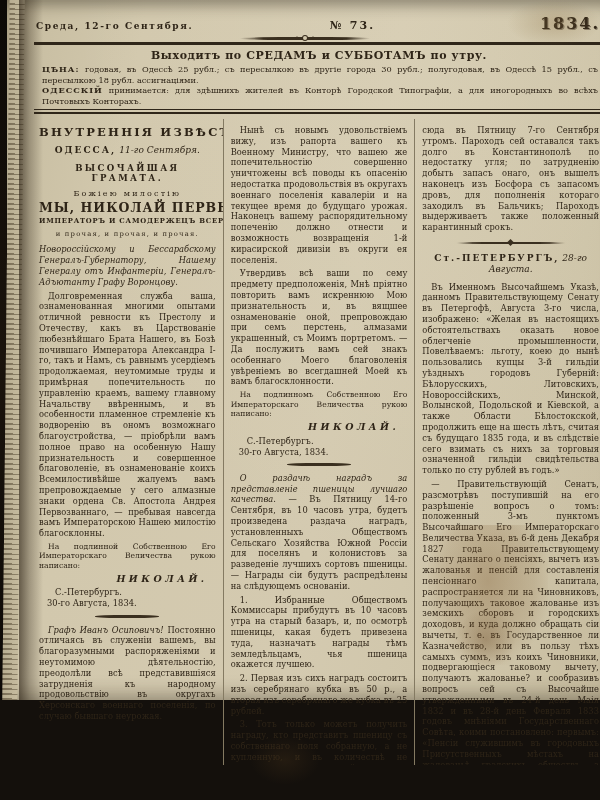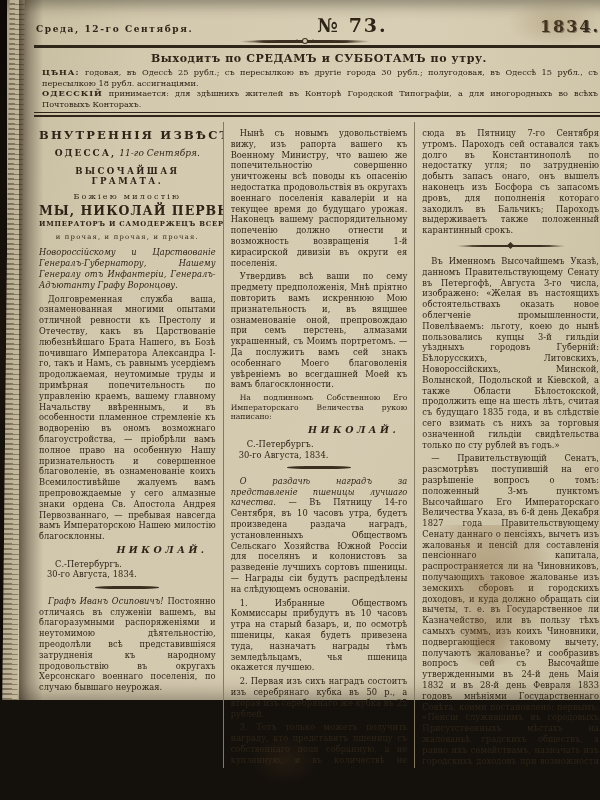--- a/index.html
+++ b/index.html
@@ -18,21 +18,21 @@
   .stain{position:absolute;pointer-events:none;}
   .stain-1{left:428px;top:525px;width:120px;height:140px;background:radial-gradient(ellipse at 50% 40%, rgba(118,80,36,.34), rgba(118,80,36,.14) 55%, transparent 75%);}
   .stain-2{left:455px;top:610px;width:62px;height:58px;background:radial-gradient(circle, rgba(96,62,26,.30), transparent 70%);}
   .stain-3{left:508px;top:0px;width:92px;height:46px;background:radial-gradient(ellipse, rgba(140,112,68,.30), transparent 72%);}
   .stain-4{left:250px;top:735px;width:70px;height:50px;background:radial-gradient(ellipse, rgba(110,78,38,.18), transparent 70%);}
 
   .content{position:absolute;left:32px;top:6px;right:10px;bottom:0;color:#2e2417;}
   
   .mast-row{display:flex;justify-content:space-between;align-items:baseline;padding:8px 6px 0 4px;}
   .mast-date{font-size:9px;font-weight:bold;letter-spacing:1.6px;}
-  .mast-no{font-size:19px;font-weight:bold;letter-spacing:2px;transform:translateX(-14px);}
+  .mast-no{font-size:11px;font-weight:bold;letter-spacing:2px;transform:translateX(-14px);}
   .mast-year{font-size:16px;font-weight:bold;letter-spacing:2px;text-shadow:1.2px 1.2px 0 rgba(46,36,23,.45);}
   .orn{position:relative;width:130px;height:8px;margin:1px auto 0 auto;transform:translateX(-14px);}
   .orn .taper{position:absolute;left:0;right:0;top:3px;height:2.5px;border-radius:50%;background:linear-gradient(90deg,transparent,#3a2f1f 18%,#3a2f1f 82%,transparent);}
   .orn .dots{position:absolute;left:50%;top:2px;width:4px;height:4px;margin-left:-2px;border-radius:50%;background:#d2c8ad;box-shadow:0 0 0 1px #3a2f1f,-8px 0 0 -.5px #3a2f1f,8px 0 0 -.5px #3a2f1f;}
   .paper-title{text-align:center;font-weight:bold;font-size:30px;letter-spacing:8px;margin:16px 0 10px 0;white-space:nowrap;}
   .rule-heavy{height:0;border-top:3.5px solid #2f2619;margin:0 2px;}
   .rule-double{height:2px;border-top:1px solid #2f2619;border-bottom:2.5px solid #2f2619;margin:0 2px;}
   .sched{text-align:center;font-size:11px;font-weight:bold;letter-spacing:.6px;margin-top:4px;}
   .priceblock{font-size:8.2px;line-height:10.5px;text-align:justify;margin:2px 8px 3px 10px;}
   .lead-caps{font-weight:bold;letter-spacing:1px;font-style:normal;}
@@ -96,22 +96,23 @@
       <div class="col">
         <div class="sec-title">ВНУТРЕННІЯ ИЗВѢСТІЯ.</div>
         <div class="col-dateline">
           <span class="caps">ОДЕССА,</span><span class="ital"> 11-го Сентября.</span>
         </div>
         <div class="h-gramata">ВЫСОЧАЙШАЯ ГРАМАТА.</div>
         <div class="h-grace">Божіею милостію</div>
         <div class="h-we">МЫ, НИКОЛАЙ ПЕРВЫЙ,</div>
         <div class="h-emp">ИМПЕРАТОРЪ И САМОДЕРЖЕЦЪ ВСЕРОССІЙСКІЙ</div>
         <div class="h-etc">и прочая, и прочая, и прочая.</div>
-        <p class="ital">Новороссійскому и Царствованіе Генералъ-Губернатору, Нашему Генералу отъ Инфантеріи, Генералъ-Адъютанту Графу Воронцову.</p>
+        <p class="ital">Новороссійскому и Бессарабскому Генералъ-Губернатору, Нашему Генералу отъ Инфантеріи, Генералъ-Адъютанту Графу Воронцову.</p>
         <p class="ind">Долговременная служба ваша, ознаменованная многими опытами отличной ревности къ Престолу и Отечеству, какъ въ Царствованіе любезнѣйшаго Брата Нашего, въ Бозѣ почившаго Императора Александра I-го, такъ и Намъ, съ равнымъ усердіемъ продолжаемая, неутомимые труды и примѣрная попечительность по управленію краемъ, вашему главному Начальству ввѣреннымъ, и въ особенности пламенное стремленіе къ водворенію въ ономъ возможнаго благоустройства, — пріобрѣли вамъ полное право на особенную Нашу признательность и совершенное благоволеніе, въ ознаменованіе коихъ Всемилостивѣйше жалуемъ вамъ препровождаемые у сего алмазные знаки ордена Св. Апостола Андрея Первозваннаго, — пребывая навсегда вамъ Императорскою Нашею милостію благосклонны.</p>
+        <p class="sig-intro ind">На подлинной Собственною Его Императорскаго Величества рукою написано:</p>
         <p class="sig-name">НИКОЛАЙ.</p>
         <p class="place">С.-Петербургъ.</p>
         <p class="datep">30-го Августа, 1834.</p>
         <div class="mini-rule"></div>
         <p class="ind"><span class="ital">Графъ Иванъ Осиповичъ!</span><span> Постоянно отличаясь въ служеніи вашемъ, вы благоразумными распоряженіями и неутомимою дѣятельностію, преодолѣли всѣ представившіяся затрудненія къ народному продовольствію въ округахъ Херсонскаго военнаго поселенія, по случаю бывшаго неурожая.</span></p>
 
       </div>
 
       <div class="col col-mid">
         <p class="ind">Нынѣ съ новымъ удовольствіемъ вижу, изъ рапорта вашего къ Военному Министру, что вашею же попечительностію совершенно уничтожены всѣ поводы къ опасенію недостатка продовольствія въ округахъ военнаго поселенія кавалеріи и на текущее время до будущаго урожая. Наконецъ вашему распорядительному попеченію должно отнести и возможность возвращенія 1-й кирасирской дивизіи въ округи ея поселенія.</p>
@@ -127,20 +128,23 @@
         <p class="ind">3. Тотъ только можетъ получить награду, кто представитъ пшеницу съ собственнаго поля собранную, а не купленную, и въ количествѣ не меньшемъ шести четвертей.</p>
 
       </div>
 
       <div class="col">
         <p>сюда въ Пятницу 7-го Сентября утромъ. Пароходъ сей оставался такъ долго въ Константинополѣ по недостатку угля; по затрудненію добыть запасъ онаго, онъ вышелъ наконецъ изъ Босфора съ запасомъ дровъ, для пополненія котораго заходилъ въ Бальчикъ; Пароходъ выдерживаетъ также положенный карантинный срокъ.</p>
         <div class="orn2">
             <div class="taper"></div>
             <div class="dots"></div>
           </div>
+        <div class="col-dateline">
+          <span class="caps">Ст.-ПЕТЕРБУРГЪ,</span><span class="ital"> 28-го Августа.</span>
+        </div>
         <p class="ind">Въ Именномъ Высочайшемъ Указѣ, данномъ Правительствующему Сенату въ Петергофѣ, Августа 3-го числа, изображено: «Желая въ настоящихъ обстоятельствахъ оказать новое облегченіе промышленности, Повелѣваемъ: льготу, коею до нынѣ пользовались купцы 3-й гильдіи уѣздныхъ городовъ Губерній: Бѣлорусскихъ, Литовскихъ, Новороссійскихъ, Минской, Волынской, Подольской и Кіевской, а также Области Бѣлостокской, продолжить еще на шесть лѣтъ, считая съ будущаго 1835 года, и въ слѣдствіе сего взимать съ нихъ за торговыя означенной гильдіи свидѣтельства только по сту рублей въ годъ.»</p>
         <p class="ind">— Правительствующій Сенатъ, разсмотрѣвъ поступившій на его разрѣшеніе вопросъ о томъ: положенный 3-мъ пунктомъ Высочайшаго Его Императорскаго Величества Указа, въ 6-й день Декабря 1827 года Правительствующему Сенату даннаго о пенсіяхъ, вычетъ изъ жалованья и пенсій для составленія пенсіоннаго капитала, распространяется ли на Чиновниковъ, получающихъ таковое жалованье изъ земскихъ сборовъ и городскихъ доходовъ, и куда должно обращать сіи вычеты, т. е. въ Государственное ли Казначейство, или въ пользу тѣхъ самыхъ суммъ, изъ коихъ Чиновники, подвергающіеся таковому вычету, получаютъ жалованье? и сообразивъ вопросъ сей съ Высочайше утвержденными въ 24-й день Маія 1832 и въ 28-й день Февраля 1833 годовъ мнѣніями Государственнаго Совѣта, коими постановлено: первымъ: «Пенсіи служившимъ въ городовыхъ Присутственныхъ мѣстахъ на жалованьѣ градскихъ обществъ, а равно ихъ семействамъ, назначать изъ городскихъ доходовъ при возможности производства оныхъ; въ противномъ случаѣ назначать производство пенсій таковымъ Чиновникамъ изъ казны — вторымъ: «Назначеніе</p>
       </div>
 
     </div>
   </div>
 
   <div class="stain stain-1"></div>
   <div class="stain stain-2"></div>
   <div class="stain stain-3"></div>

